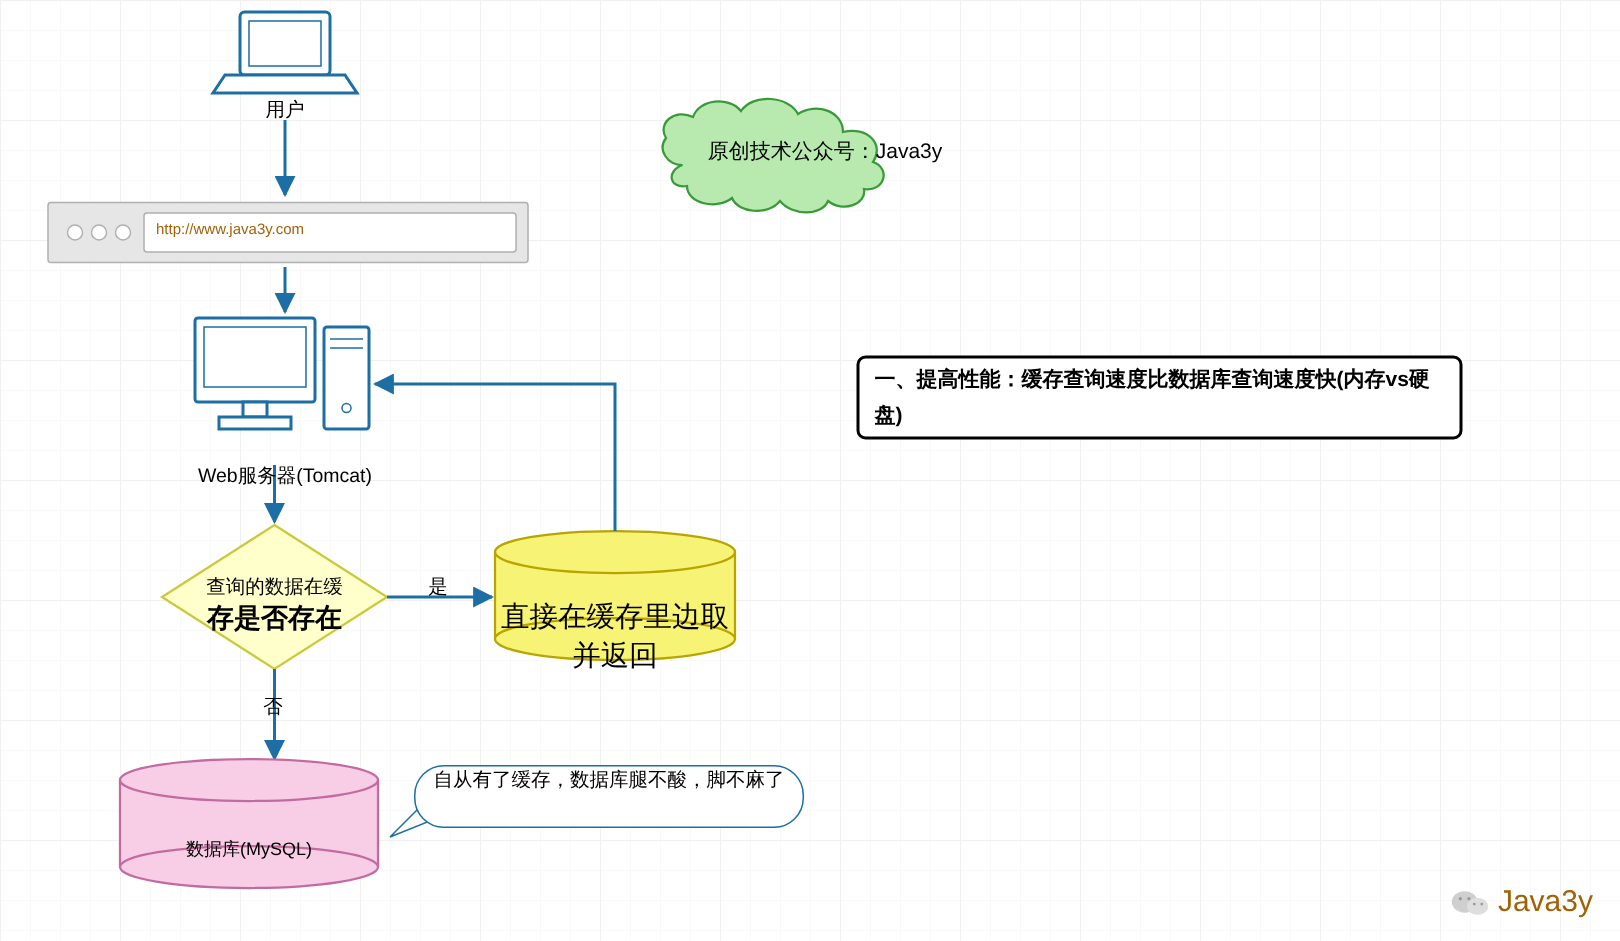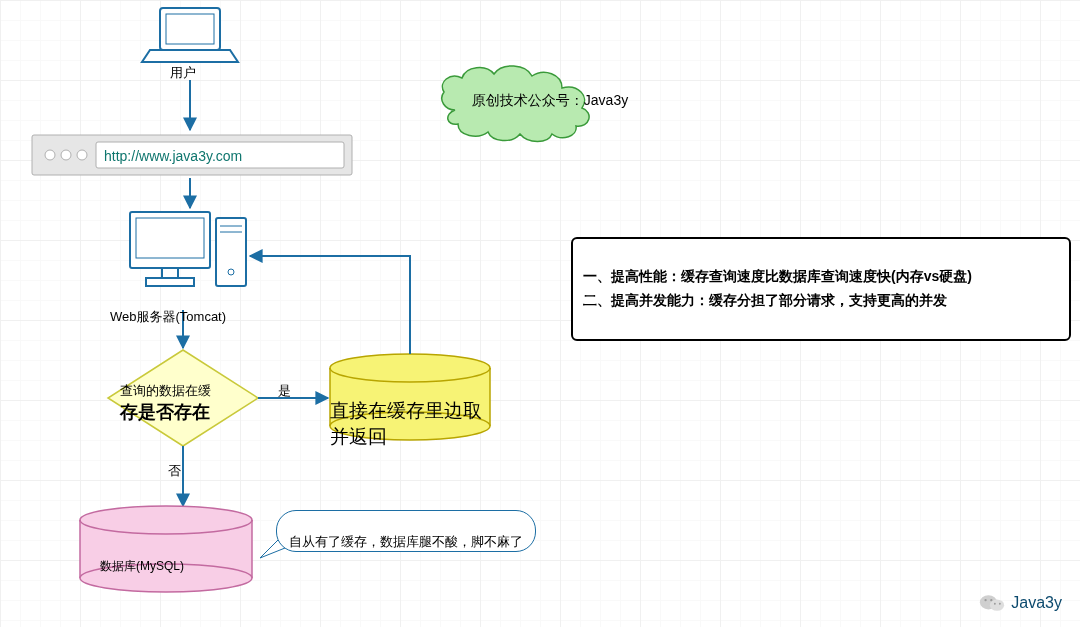--- a/index.html
+++ b/index.html
@@ -14,52 +14,52 @@
     overflow: hidden;
     background-color: #fff;
     background-image:
       linear-gradient(#f0f0f0 1px, transparent 1px),
       linear-gradient(90deg, #f0f0f0 1px, transparent 1px),
       linear-gradient(#f9f9f9 1px, transparent 1px),
       linear-gradient(90deg, #f9f9f9 1px, transparent 1px);
     background-size: 80px 80px, 80px 80px, 20px 20px, 20px 20px;
   }
   .abs { position: absolute; }
-  .label { text-align: left; }
+  .label { text-align: center; }
   .watermark {
     position: absolute;
     right: 18px;
     bottom: 14px;
     display: flex;
     align-items: center;
     gap: 6px;
-    color: #0c4a6e;
-    font-size: 16px;
+    color: #a16207;
+    font-size: 20px;
   }
   .watermark .wechat-icon svg { width: 26px; height: 20px; display: block; }
   .info-box {
     position: absolute;
     left: 571px; top: 237px;
-    width: 500px;
+    width: 404px;
     border: 2px solid #000;
     border-radius: 6px;
     background: #fff;
-    padding: 26px 10px;
+    padding: 2px 10px;
     font-size: 14px;
     line-height: 1.7;
     font-weight: bold;
   }
   .speech-bubble {
     position: absolute;
     left: 276px; top: 510px;
     width: 260px; height: 42px;
     background: #fff;
     border: 1px solid #1c6ea4;
     border-radius: 20px;
-    display:flex; align-items:flex-end; justify-content:center;
+    display:flex; align-items:flex-start; justify-content:center;
     font-size:13px;
   }
   .cloud-text {
     position:absolute;
     left:440px; top:92px;
     width:220px; text-align:center;
     font-size:14px;
   }
   svg.diagram { position:absolute; left:0; top:0; }
 </style>
@@ -148,21 +148,21 @@
              C578 136 562 142 552 134
              C548 144 528 144 520 134
              C512 144 492 142 488 132
              C478 140 458 136 458 124
              C446 126 444 114 455 110 Z" fill="#b8eab0" stroke="#3a9a3a" stroke-width="1.5"></path>
   </g>
 </svg>
 
 <div class="abs label" style="left:170px; top:64px; width:40px;">用户</div>
 
-<div class="abs" style="left:104px; top:148px; width:232px; font-size:14px; color:#0f766e;">http://www.java3y.com</div>
+<div class="abs" style="left:104px; top:148px; width:232px; font-size:10px; color:#a16207;">http://www.java3y.com</div>
 
 <div class="abs label" style="left:110px; top:308px; width:160px;">Web服务器(Tomcat)</div>
 
 <div class="abs label" style="left:120px; top:382px; width:126px; font-weight:normal; font-size:13px;">查询的数据在缓</div>
 <div class="abs label" style="left:120px; top:400px; width:126px; font-weight:bold; font-size:18px;">存是否存在</div>
 
 <div class="abs label" style="left:278px; top:382px; width:28px;">是</div>
 <div class="abs label" style="left:168px; top:462px; width:28px;">否</div>
 
 <div class="abs label" style="left:330px; top:398px; width:160px; font-size:19px;">直接在缓存里边取并返回</div>
@@ -170,21 +170,20 @@
 <div class="abs label" style="left:100px; top:558px; width:132px; font-size:12px;">数据库(MySQL)</div>
 
 <div class="speech-bubble">
   <span>自从有了缓存，数据库腿不酸，脚不麻了</span>
 </div>
 
 <div class="cloud-text">原创技术公众号：Java3y</div>
 
 <div class="info-box">
   <div>一、提高性能：缓存查询速度比数据库查询速度快(内存vs硬盘)</div>
-  <div>二、提高并发能力：缓存分担了部分请求，支持更高的并发</div>
 </div>
 
 <div class="watermark">
   <span class="wechat-icon">
     <svg viewBox="0 0 36 28">
       <ellipse cx="13" cy="13" rx="12" ry="10" fill="#cfcfcf"></ellipse>
       <ellipse cx="25" cy="17" rx="10" ry="8" fill="#dedede"></ellipse>
       <circle cx="9" cy="10" r="1.6" fill="#9a9a9a"></circle>
       <circle cx="17" cy="10" r="1.6" fill="#9a9a9a"></circle>
       <circle cx="22" cy="15" r="1.3" fill="#9a9a9a"></circle>

